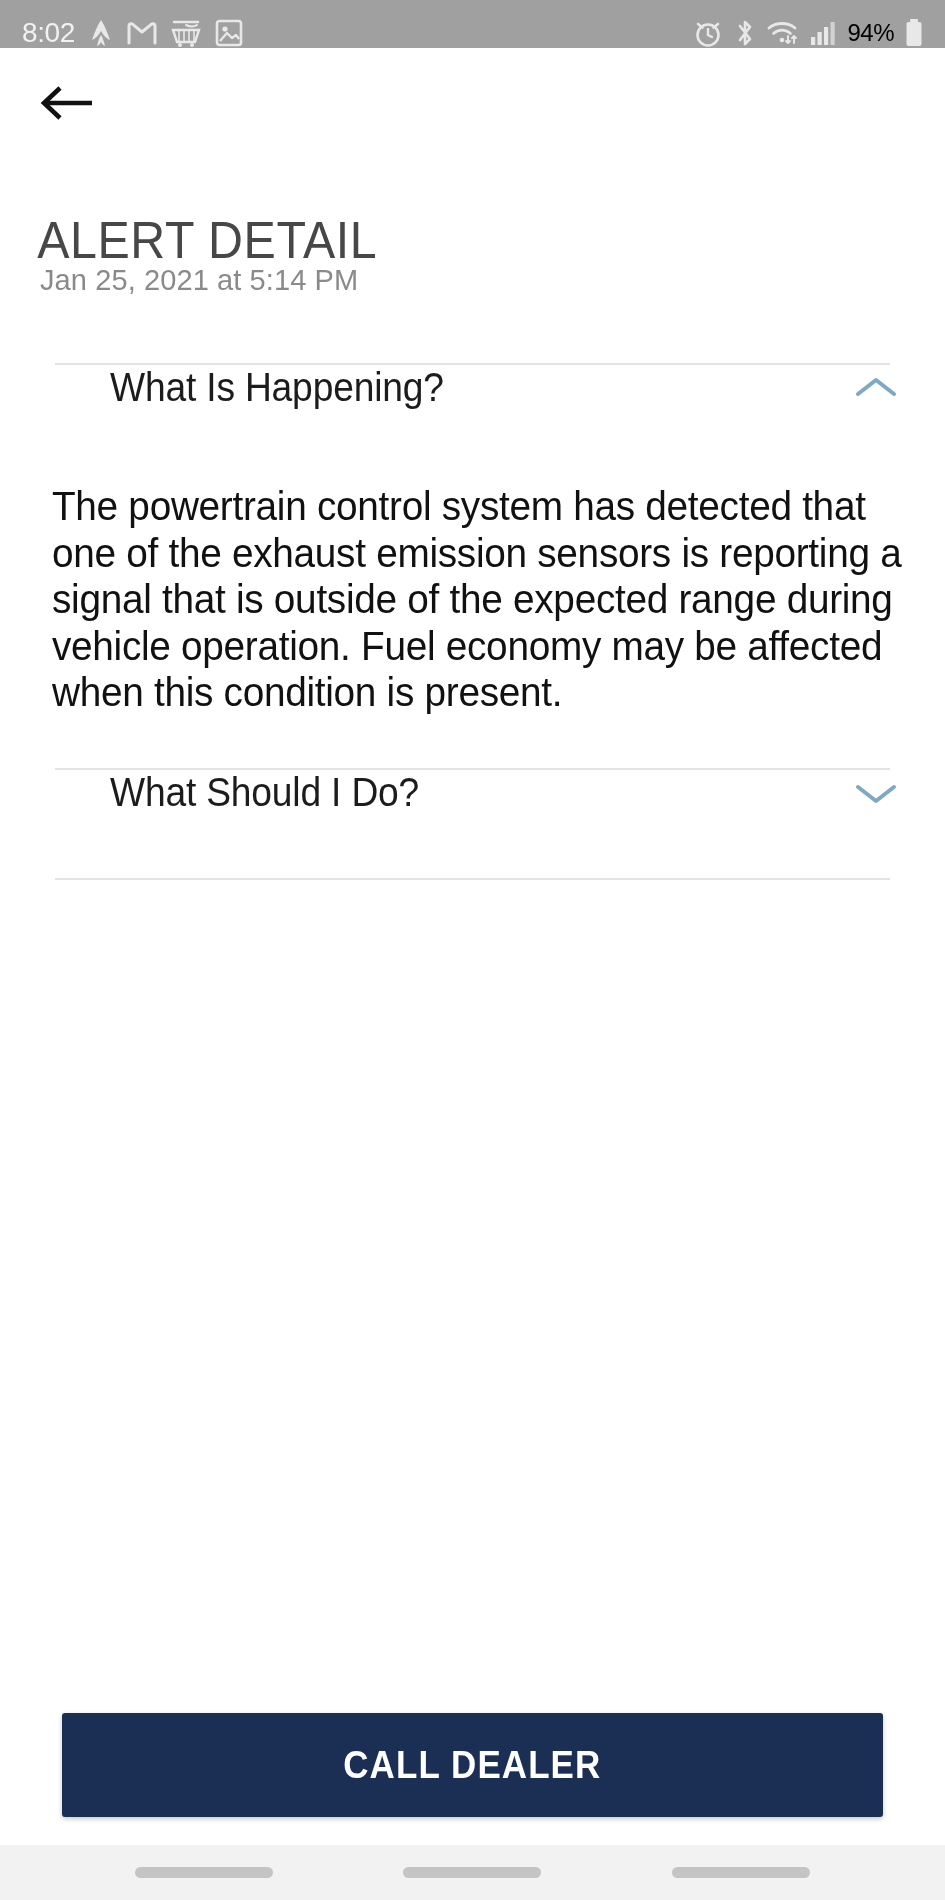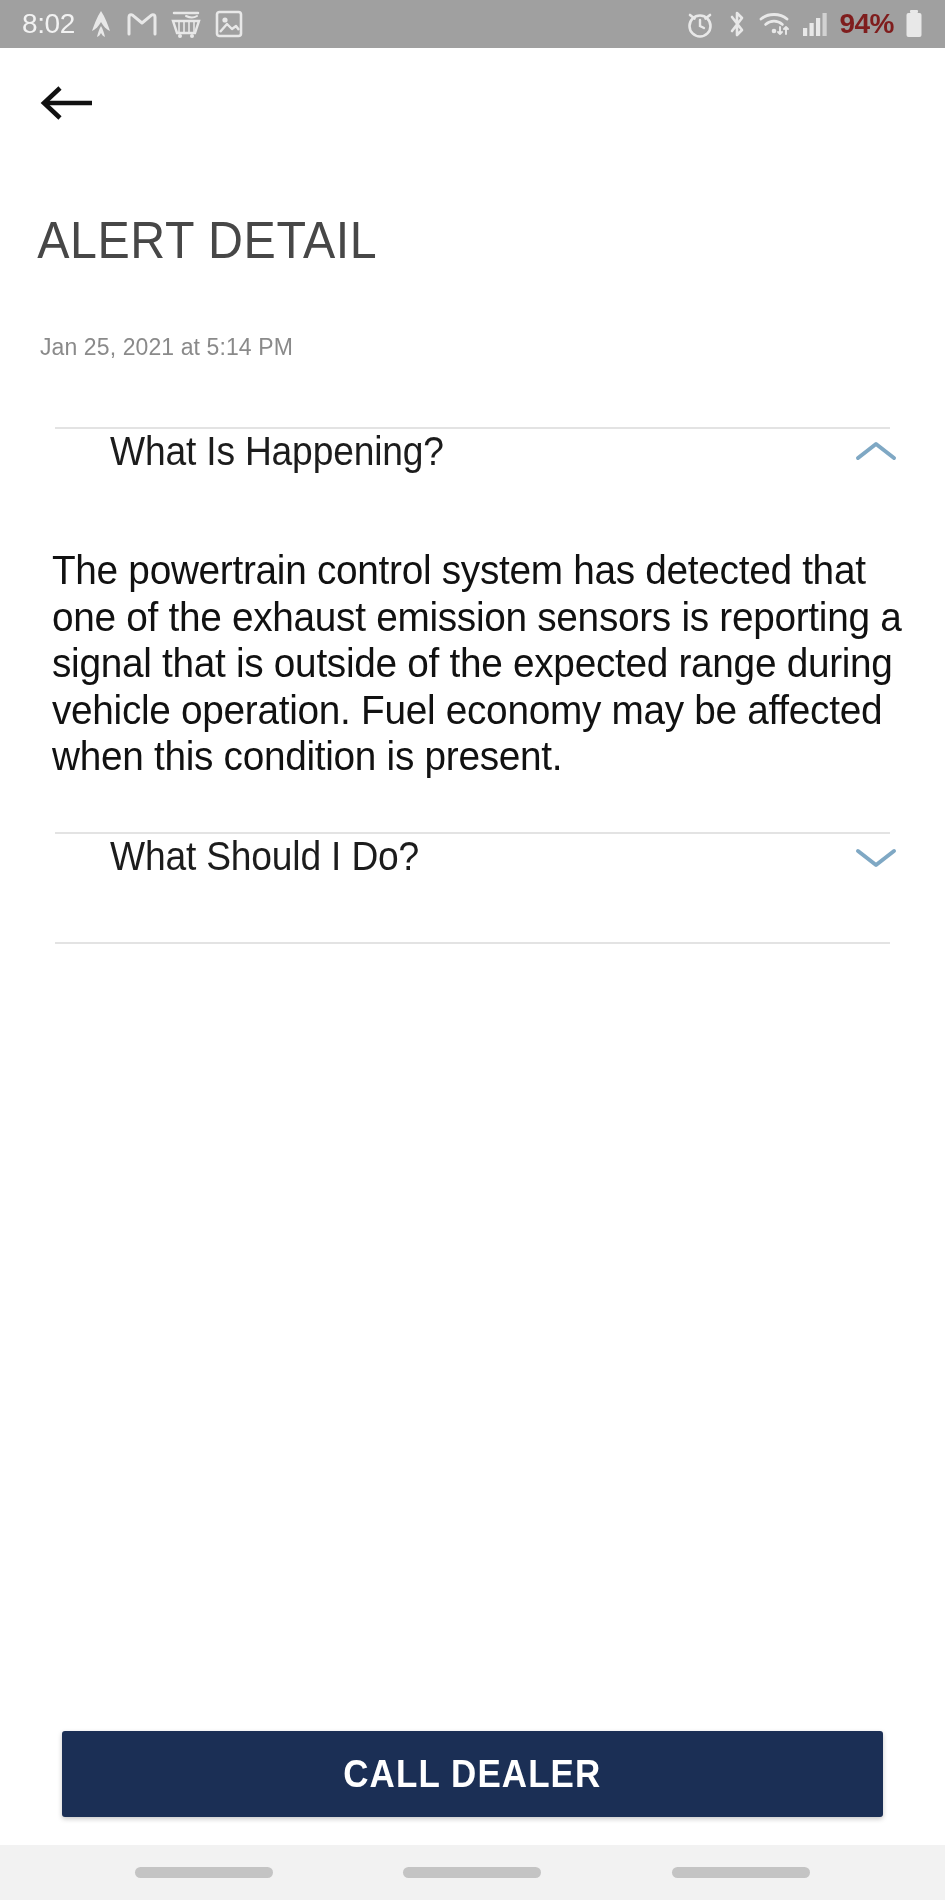--- a/index.html
+++ b/index.html
@@ -20,21 +20,21 @@
     overflow: hidden;
     display: flex;
     flex-direction: column;
   }
 
   
   .status-bar {
     height: 48px;
     background: #a0a0a0;
     display: flex;
-    align-items: center;
+    align-items: flex-end;
     padding: 0 22px;
     flex: 0 0 auto;
     position: relative;
   }
   .status-left {
     display: flex;
     align-items: center;
     gap: 13px;
   }
   .status-time {
@@ -44,23 +44,23 @@
     letter-spacing: -0.4px;
     line-height: 1;
   }
   .status-right {
     margin-left: auto;
     display: flex;
     align-items: center;
     gap: 11px;
   }
   .status-battery-text {
-    color: #7f1d1d;
-    font-size: 28px;
-    font-weight: 700;
+    color: #000000;
+    font-size: 24px;
+    font-weight: 400;
     letter-spacing: -0.5px;
     line-height: 1;
   }
   .sicon { display:block; }
   .sicon svg { display:block; }
 
   
   .topbar {
     flex: 0 0 auto;
     padding: 25px 0 0 40px;
@@ -89,22 +89,21 @@
     margin-top: 54px;
     font-stretch: condensed;
     transform: scaleX(0.93);
     transform-origin: left center;
   }
 
   
   .alert-date {
     flex: 0 0 auto;
     padding: 0 40px;
-    margin-top: 70px;
-    font-size: 23px;
+    font-size: 29px;
     color: #8a8a8a;
     font-weight: 400;
     letter-spacing: 0.1px;
     line-height: 1;
   }
 
   .alert-head {
     flex: 0 0 auto;
     display: flex;
     align-items: flex-start;
@@ -179,21 +178,21 @@
 
   .spacer { flex: 1 1 auto; }
 
   
   .cta-wrap {
     flex: 0 0 auto;
     padding: 0 62px 28px 62px;
   }
   .cta-btn {
     width: 100%;
-    height: 86px;
+    height: 104px;
     background: #1b2f55;
     border: none;
     border-radius: 3px;
     color: #ffffff;
     font-size: 38px;
     font-weight: 700;
     letter-spacing: 1.2px;
     font-family: "Liberation Sans", sans-serif;
     cursor: pointer;
     box-shadow: 0 2px 5px rgba(0,0,0,0.22);

